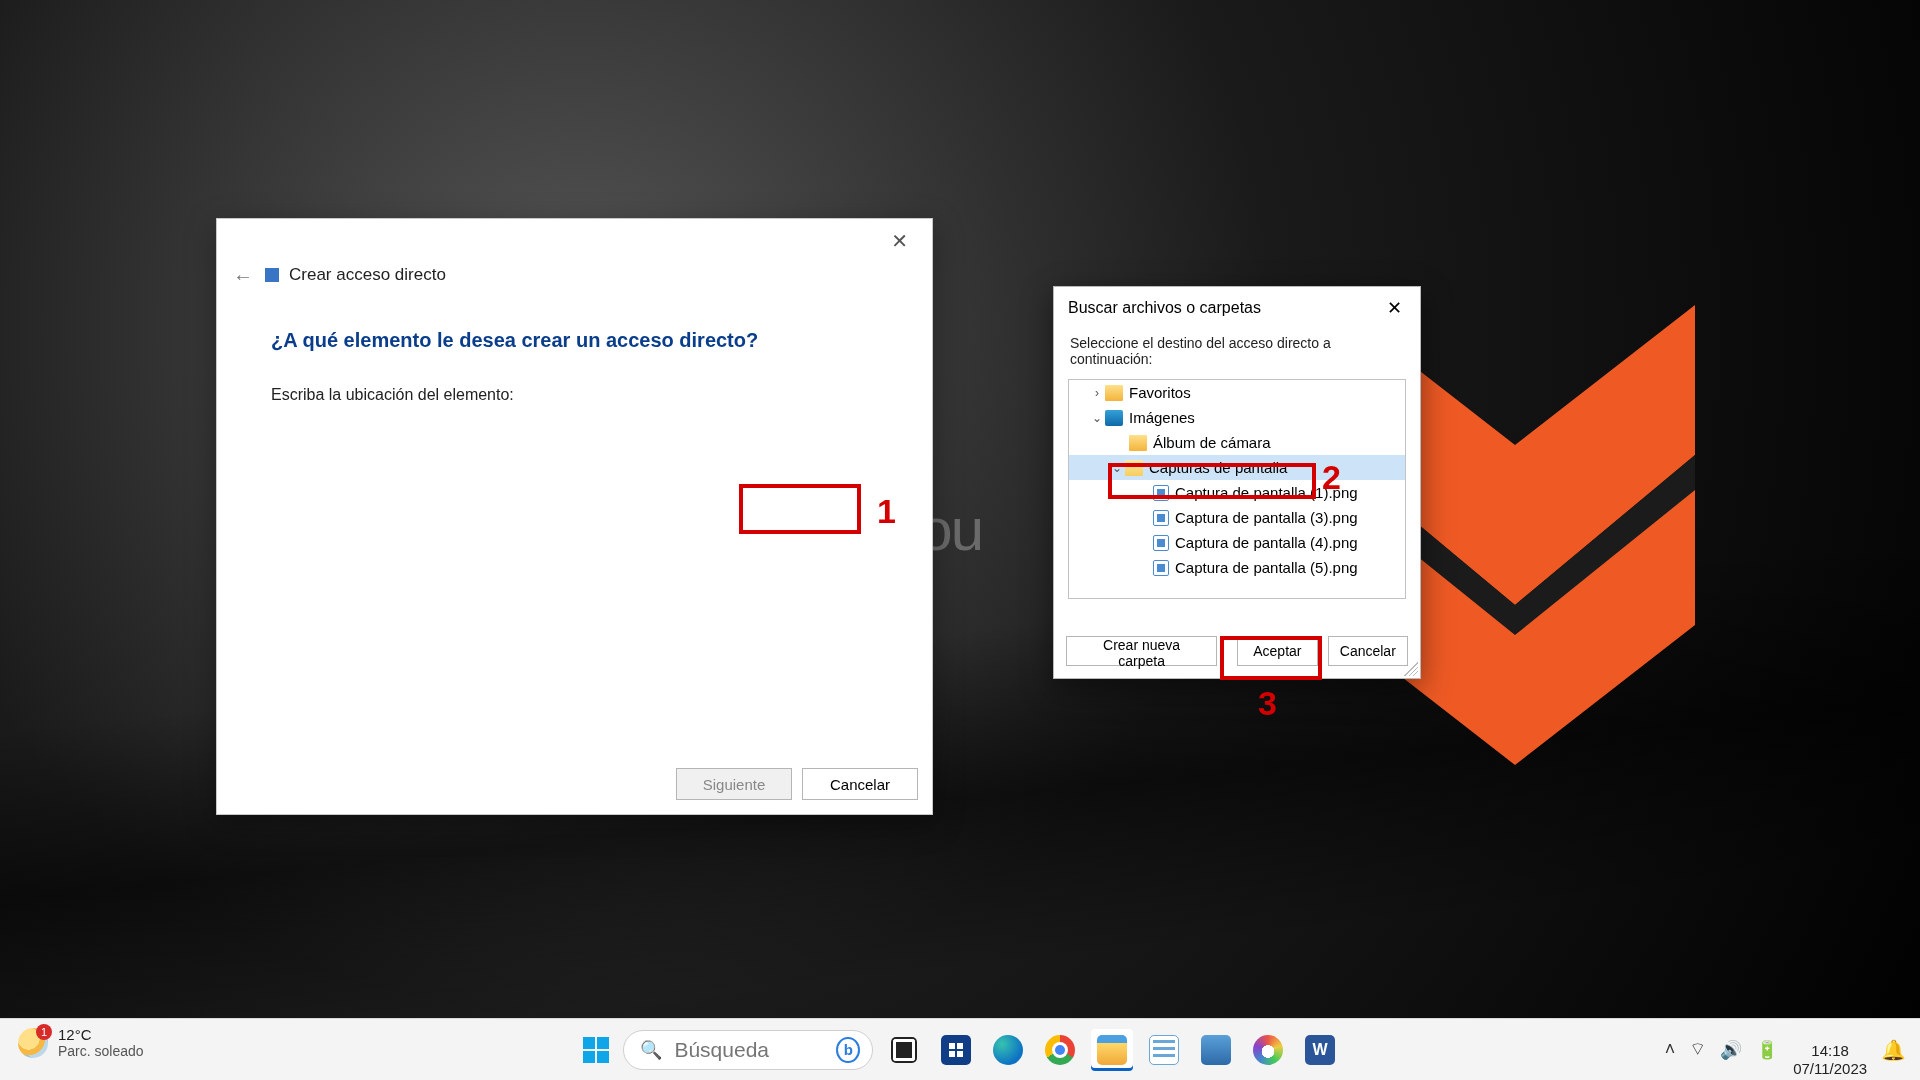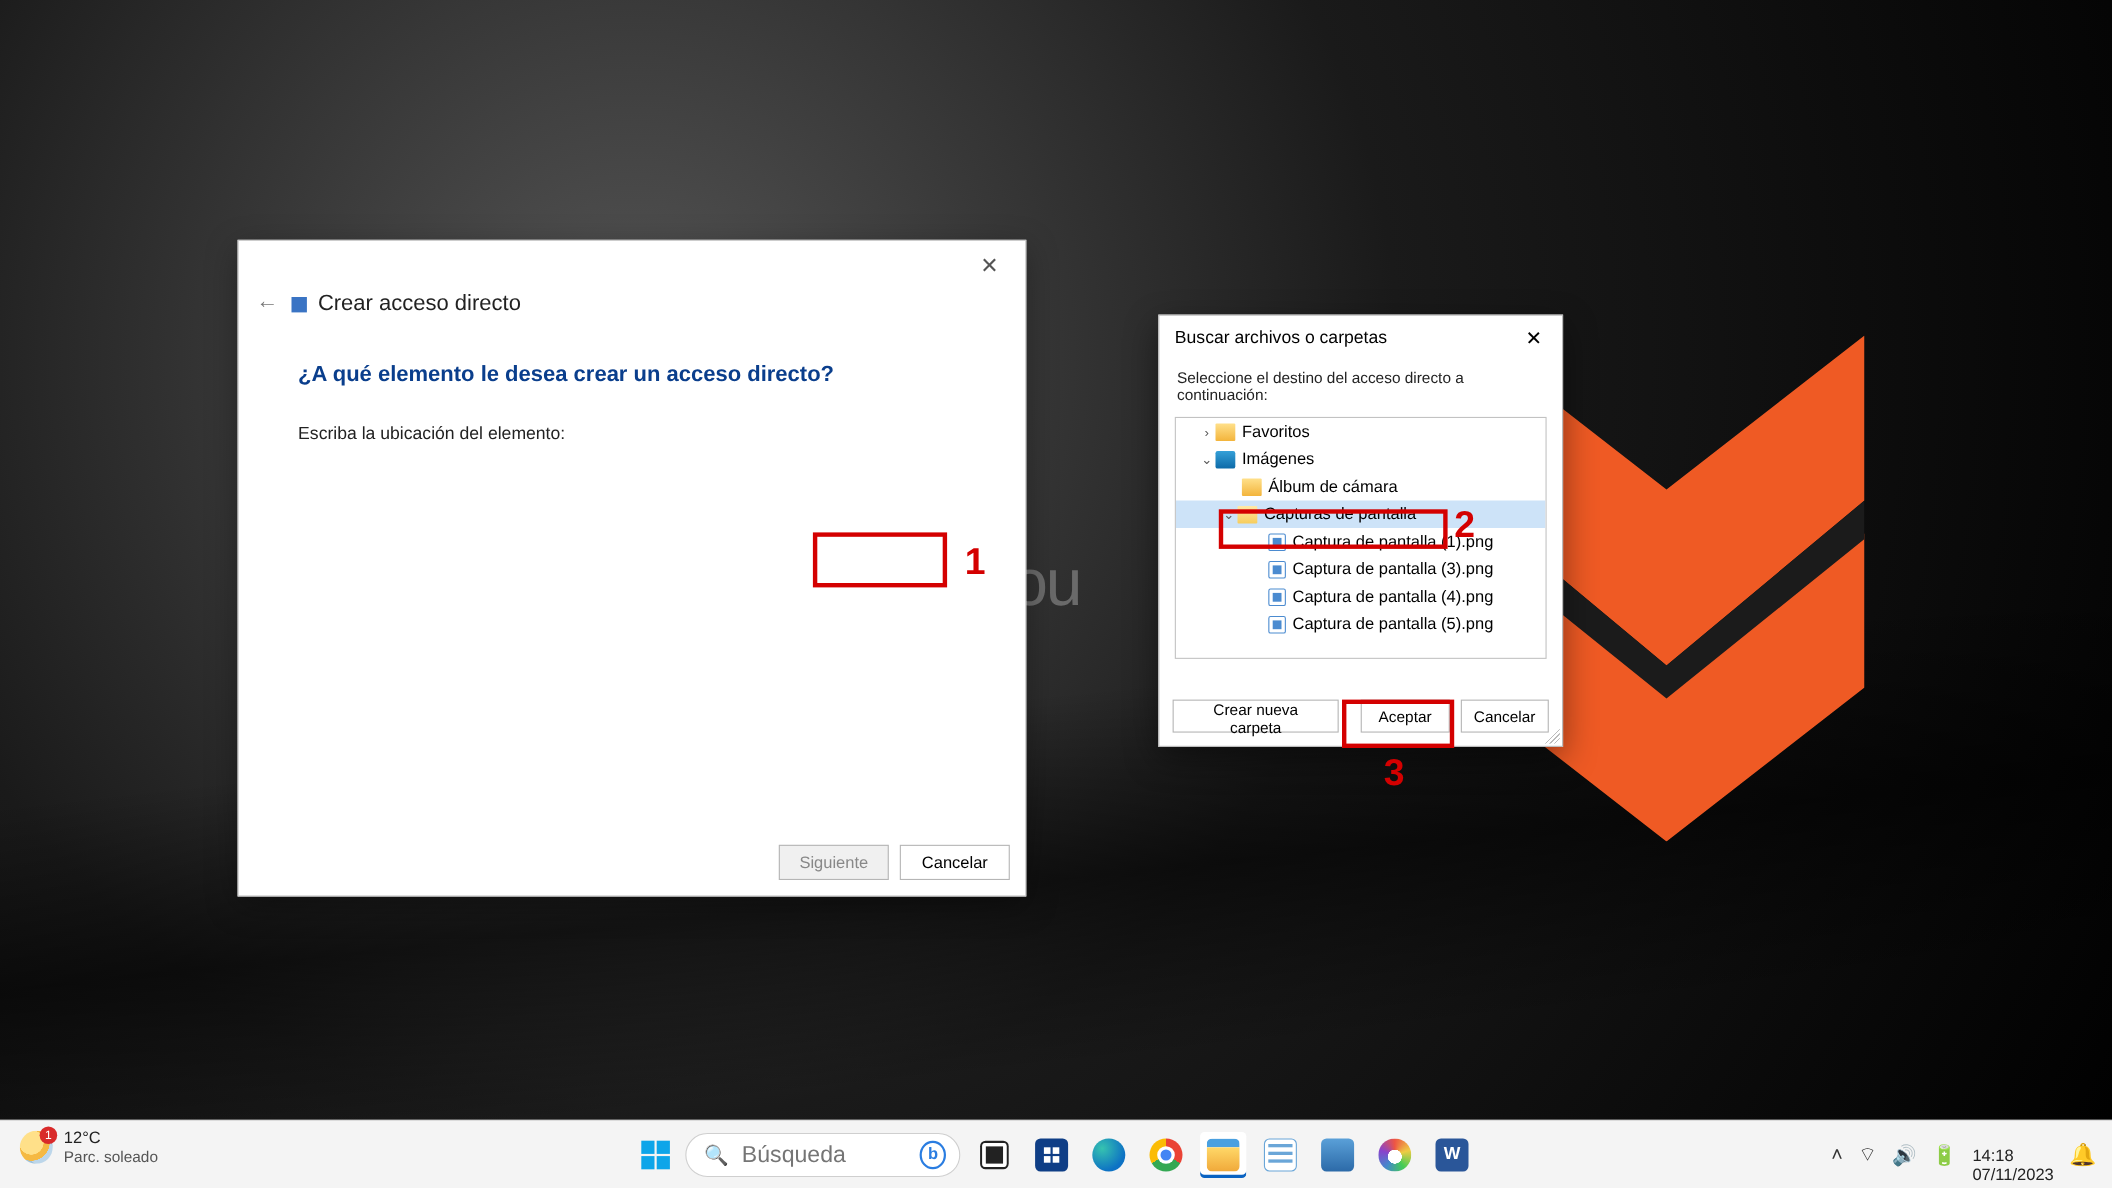--- a/index.html
+++ b/index.html
@@ -23,32 +23,32 @@
   .chevron-logo { position: absolute; right: 225px; top: 305px; width: 360px; height: 460px; }
 
   
   .wizard {
     position: absolute; left: 216px; top: 218px; width: 717px; height: 597px;
     background: #fff; border: 1px solid #c8c8c8; box-shadow: 0 8px 28px rgba(0,0,0,.35);
     z-index: 5;
   }
   .wizard-close { position: absolute; top: 6px; right: 14px; font-size: 20px; color: #555; cursor: pointer; padding: 4px 10px; }
   .wizard-back { position: absolute; top: 44px; left: 16px; font-size: 20px; color: #777; cursor: pointer; }
-  .wizard-titlebar { position: absolute; top: 46px; left: 48px; display: flex; align-items: center; gap: 10px; font-size: 20px; color: #222; }
+  .wizard-titlebar { position: absolute; top: 46px; left: 48px; display: flex; align-items: center; gap: 10px; font-size: 17px; color: #222; }
   .wizard-titlebar .smallicon { width: 14px; height: 14px; background: #3a74c4; display: inline-block; }
   .wizard-body { position: absolute; top: 110px; left: 54px; right: 54px; }
   .wizard-heading { color: #0a3e8c; font-size: 20px; margin-bottom: 34px; font-weight: 700; }
   .wizard-desc { font-size: 16px; color: #222; line-height: 1.5; margin-bottom: 32px; }
   .wizard-label { font-size: 16px; color: #222; margin-bottom: 10px; }
   .path-row { display: flex; align-items: center; gap: 10px; margin-bottom: 40px; }
   .path-input { flex: 1; height: 32px; border: none; border-bottom: 1px solid #888; font-size: 15px; padding: 2px 4px; outline: none; }
   .browse-btn { height: 32px; padding: 0 18px; font-size: 15px; background: #fdfdfd; border: 1px solid #0067c0; color: #222; cursor: pointer; }
   .wizard-hint { font-size: 16px; color: #222; }
   .wizard-footer { position: absolute; bottom: 14px; right: 14px; display: flex; gap: 10px; }
-  .wizard-footer button { width: 100px; height: 32px; font-size: 15px; background: #fff; border: 1px solid #b5b5b5; cursor: pointer; }
+  .wizard-footer button { width: 116px; height: 32px; font-size: 15px; background: #fff; border: 1px solid #b5b5b5; cursor: pointer; }
   .wizard-footer button.disabled { color: #888; background: #f0f0f0; }
 
   
   .browse {
     position: absolute; left: 1053px; top: 286px; width: 368px; height: 393px;
     background: #fff; border: 1px solid #b9b9b9; box-shadow: 0 10px 30px rgba(0,0,0,.45);
     z-index: 6;
   }
   .browse-title { display: flex; justify-content: space-between; align-items: center; padding: 8px 10px 6px 14px; font-size: 16px; }
   .browse-title span.x { font-size: 18px; cursor: pointer; padding: 2px 8px; }
@@ -97,21 +97,21 @@
   .search-pill { display:flex; align-items:center; gap:12px; height:40px; border:1px solid #cfcfcf; border-radius:20px; background:#fff; padding:0 12px 0 16px; width:250px; }
   .search-pill .mag { font-size:18px; color:#555; }
   .search-pill input { border:none; outline:none; font-size:21px; color:#666; width:150px; background:transparent; }
   .bing-circle { width:26px; height:26px; border-radius:50%; border:2px solid #2a7de1; display:flex; align-items:center; justify-content:center; font-size:15px; font-weight:700; color:#2a7de1; }
   .tb-icon { width:42px; height:42px; display:flex; align-items:center; justify-content:center; border-radius:4px; cursor:pointer; }
   .tb-icon.active { background:#fff; box-shadow: inset 0 -3px 0 #0a63c2; }
   .app-ico { width:30px; height:30px; border-radius:5px; }
 
   .tb-right { position:absolute; right:14px; top:0; bottom:0; display:flex; align-items:center; gap:14px; font-size:15px; color:#222; }
   .tb-right .glyph { font-size:18px; color:#333; cursor:pointer; }
-  .tb-right .clock { text-align:left; line-height:1.15; font-size:15px;margin-top:20px; }
+  .tb-right .clock { text-align:center; line-height:1.15; font-size:15px;margin-top:20px; }
   .bell { font-size:20px; color:#2a6fd6; cursor:pointer; }
 
   .ind0{padding-left:20px;} .ind1{padding-left:40px;} .ind2{padding-left:60px;} .ind3{padding-left:84px;}
 </style>
 </head>
 <body>
 
 <div class="wallpaper">
   <div class="wall-curve"></div>
   <div class="wall-text">lsou</div>

